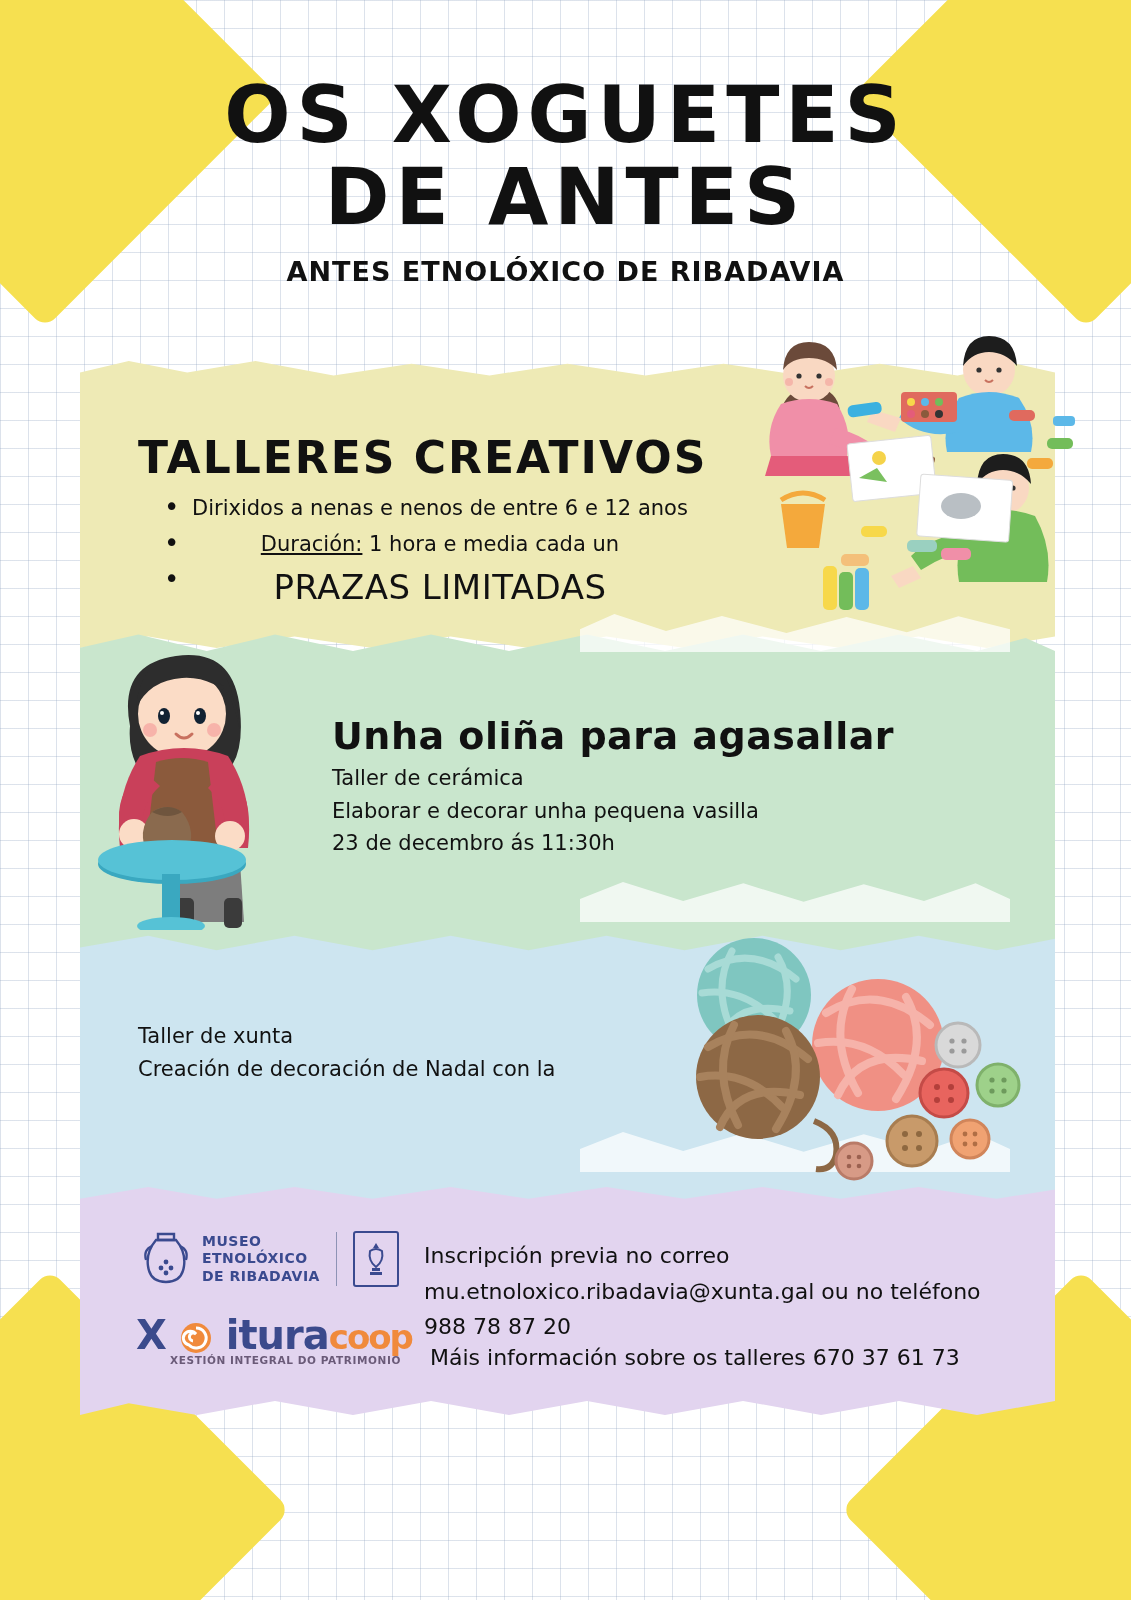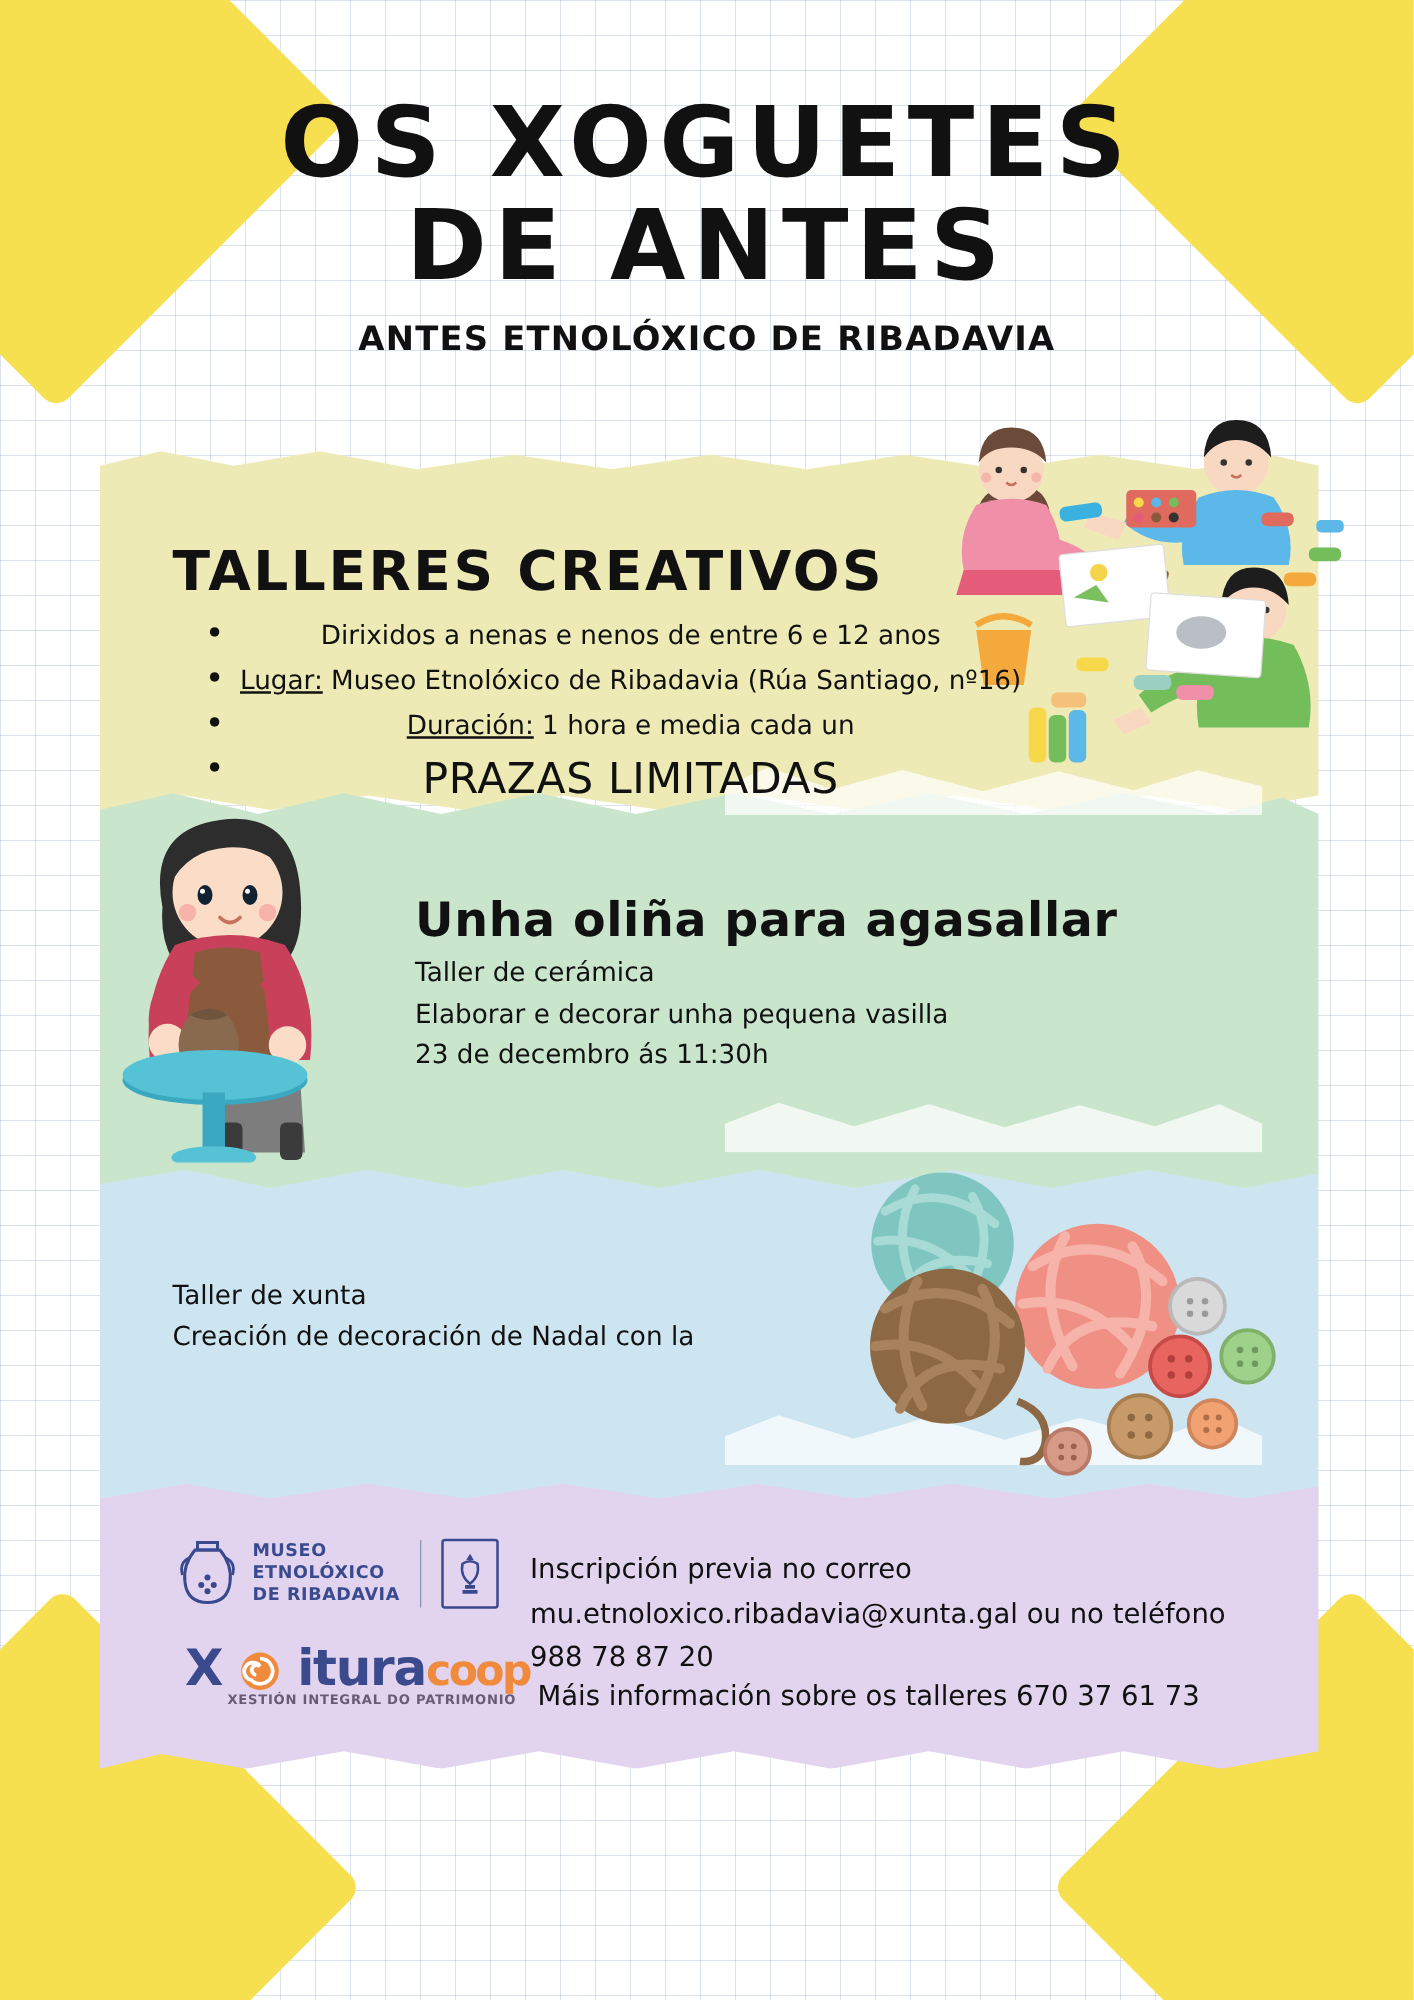--- a/index.html
+++ b/index.html
@@ -226,21 +226,21 @@
   }
   .xunta-box {
     width: 46px; height: 56px;
     border: 2px solid #3a4a8f;
     border-radius: 3px;
     display: flex; align-items: center; justify-content: center;
   }
 
   .logo-xoitura {
     position: absolute;
-    left: 148px; top: 1312px;
+    left: 136px; top: 1312px;
   }
   .xoitura-main {
     font-size: 40px;
     font-weight: 800;
     letter-spacing: -1px;
     color: #3b4a8c;
   }
   .xoitura-coop { color: #f08a3c; font-size: 34px; letter-spacing: -2px; }
   .xoitura-sub {
     font-size: 10.5px;
@@ -484,21 +484,20 @@
   <div class="title-block">
     <div class="title-line l1">OS XOGUETES</div>
     <div class="title-line l2">DE ANTES</div>
     <div class="subtitle">ANTES ETNOLÓXICO DE RIBADAVIA</div>
   </div>
 
   <div class="talleres">TALLERES CREATIVOS</div>
 
   <ul class="bullets">
     <li>Dirixidos a nenas e nenos de entre 6 e 12 anos</li>
-    <li><span class="u">Lugar:</span><span> Museo Etnolóxico de Ribadavia (Rúa Santiago, nº16)</span></li>
     <li><span class="u">Duración:</span><span> 1 hora e media cada un</span></li>
     <li class="big">PRAZAS LIMITADAS</li>
   </ul>
 
   <div class="ws-title ws1-title">Unha oliña para agasallar</div>
   <div class="ws-lines ws1-lines">
     <div>Taller de cerámica</div>
     <div>Elaborar e decorar unha pequena vasilla</div>
     <div>23 de decembro ás 11:30h</div>
   </div>

